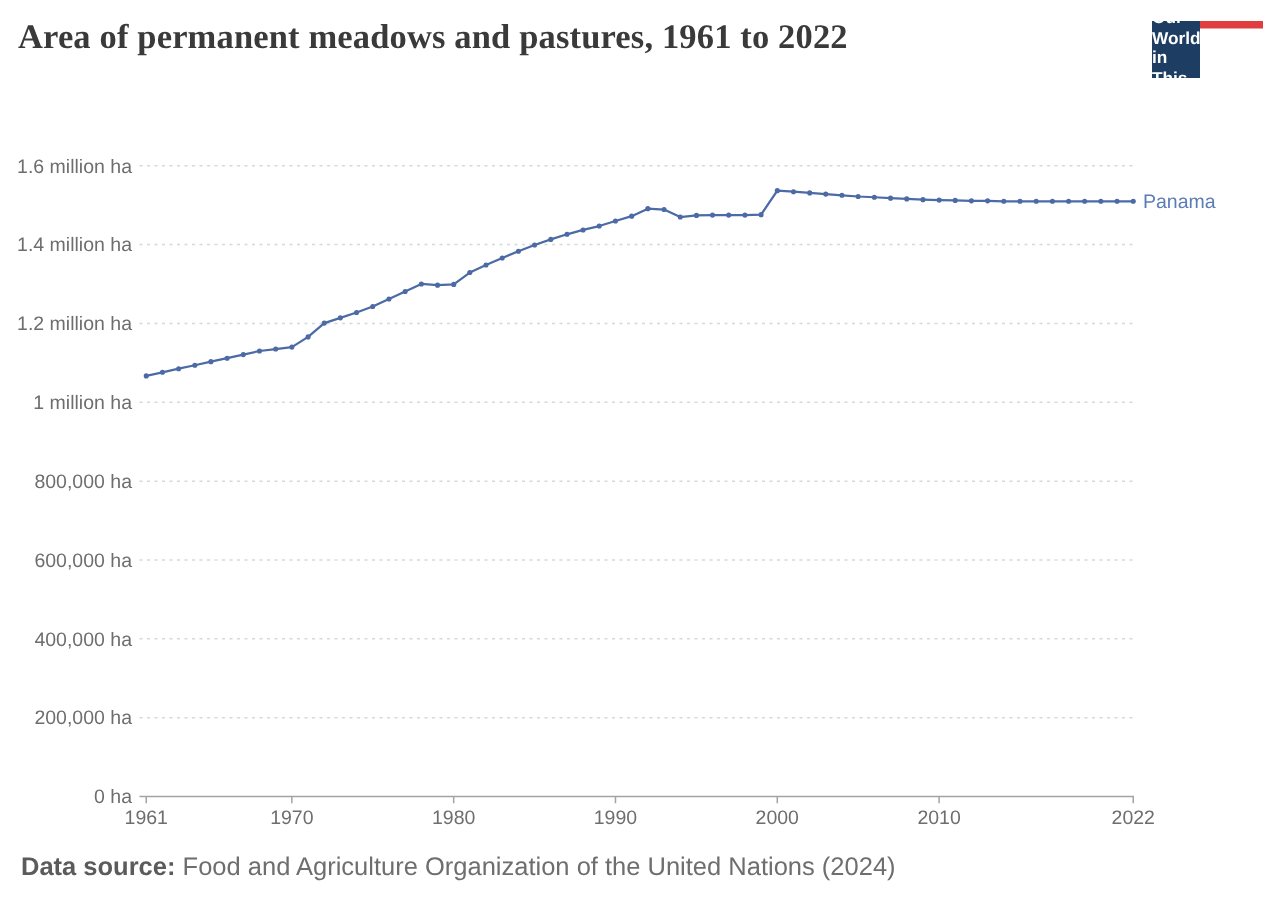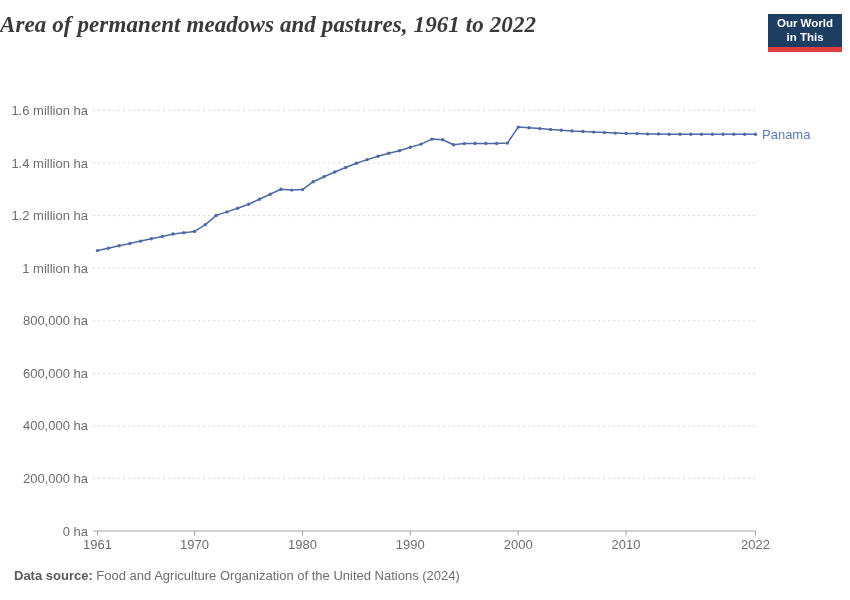--- a/index.html
+++ b/index.html
@@ -1,42 +1,42 @@
 <!DOCTYPE html>
 <html><head>
 <meta charset="utf-8">
 <style>
   html,body{margin:0;padding:0;}
   body{
     width:850px;height:600px;position:relative;background:#ffffff;
     font-family:"Liberation Sans","DejaVu Sans",sans-serif;overflow:hidden;
   }
-  .header{position:absolute;left:0;top:12px;width:740px;font-style:italic;}
+  .header{position:absolute;left:12px;top:12px;width:740px;}
   .title{
     font-family:"Liberation Serif","DejaVu Serif",serif;
     font-weight:700;font-size:23px;color:#3a3a3a;letter-spacing:0.1px;
     margin:0 0 8px 0;line-height:1.15;
   }
   .subtitle{
     font-size:13.5px;color:#5b5b5b;line-height:1.4;width:720px;margin:0;
   }
   .logo{
     position:absolute;right:8px;top:14px;width:74px;height:38px;
-    display:flex;flex-direction:column;box-sizing:border-box;border-radius:11px;
+    display:flex;flex-direction:row;box-sizing:border-box;border-radius:11px;
   }
   .logo-box{
     flex:1;color:#ffffff;font-weight:700;font-size:11.5px;line-height:13.5px;
     display:flex;flex-direction:column;align-items:center;justify-content:center;
   }
   .logo-accent{height:5px;width:100%;}
   svg.chart{position:absolute;left:0;top:0;pointer-events:none;}
   .footer{
     position:absolute;left:14px;right:14px;top:568px;
     display:flex;justify-content:flex-start;align-items:baseline;
-    font-size:13px;color:#6e6e6e;
+    font-size:17px;color:#6e6e6e;
   }
   .footer .ds-label{font-weight:700;color:#5b5b5b;}
   .footer .owid-link{color:#6e6e6e;text-decoration:none;}
 </style>
 </head>
 <body>
 
 <div class="header">
   <h1 class="title">Area of permanent meadows and pastures, 1961 to 2022</h1>
 </div>

